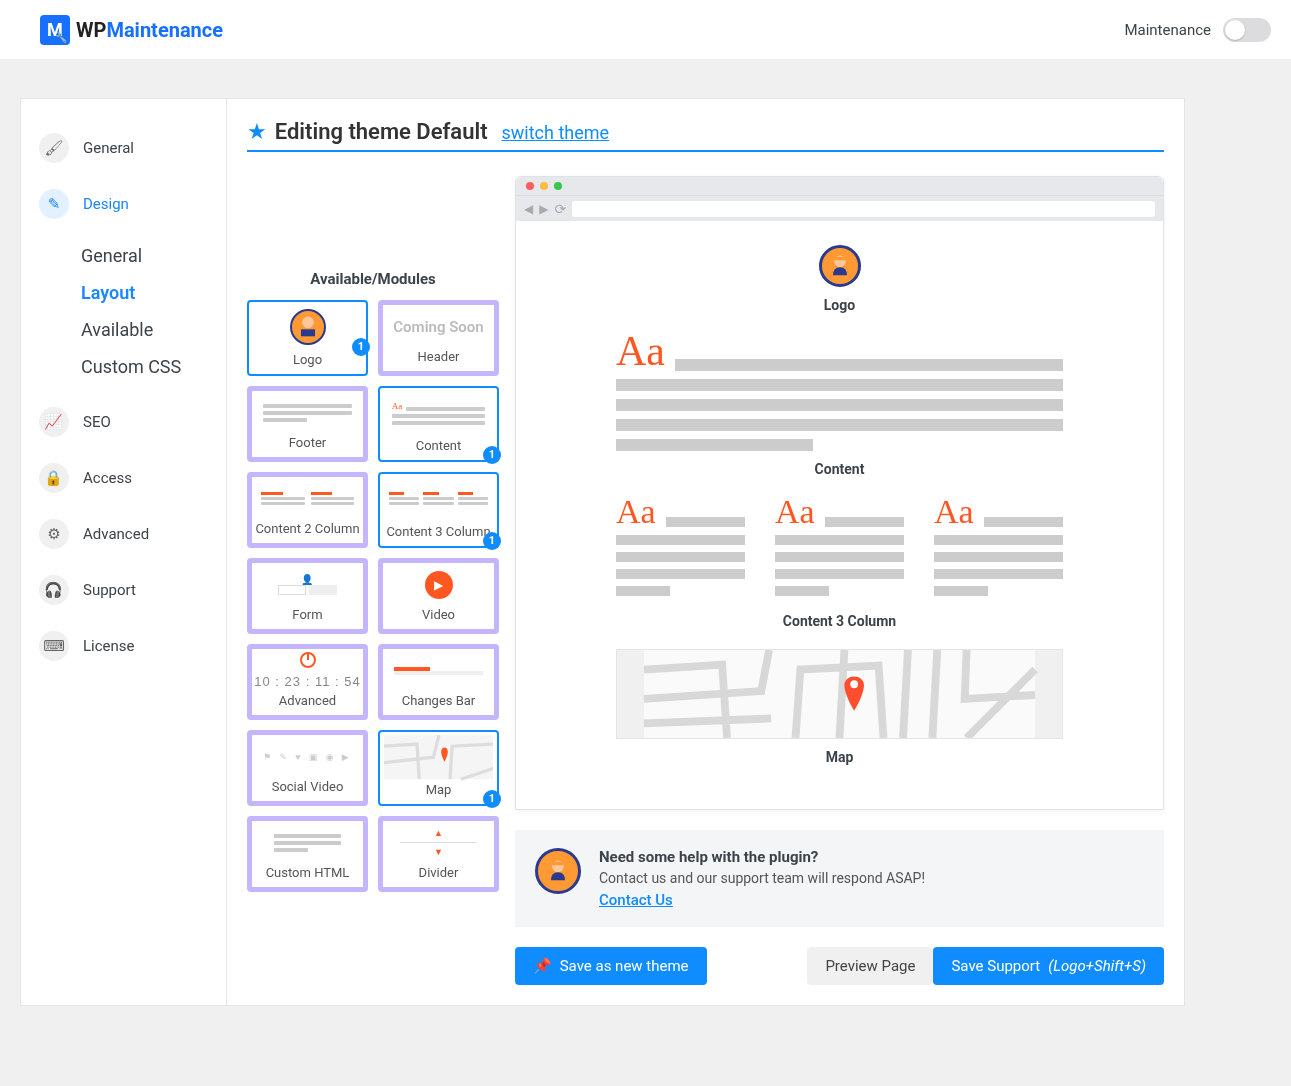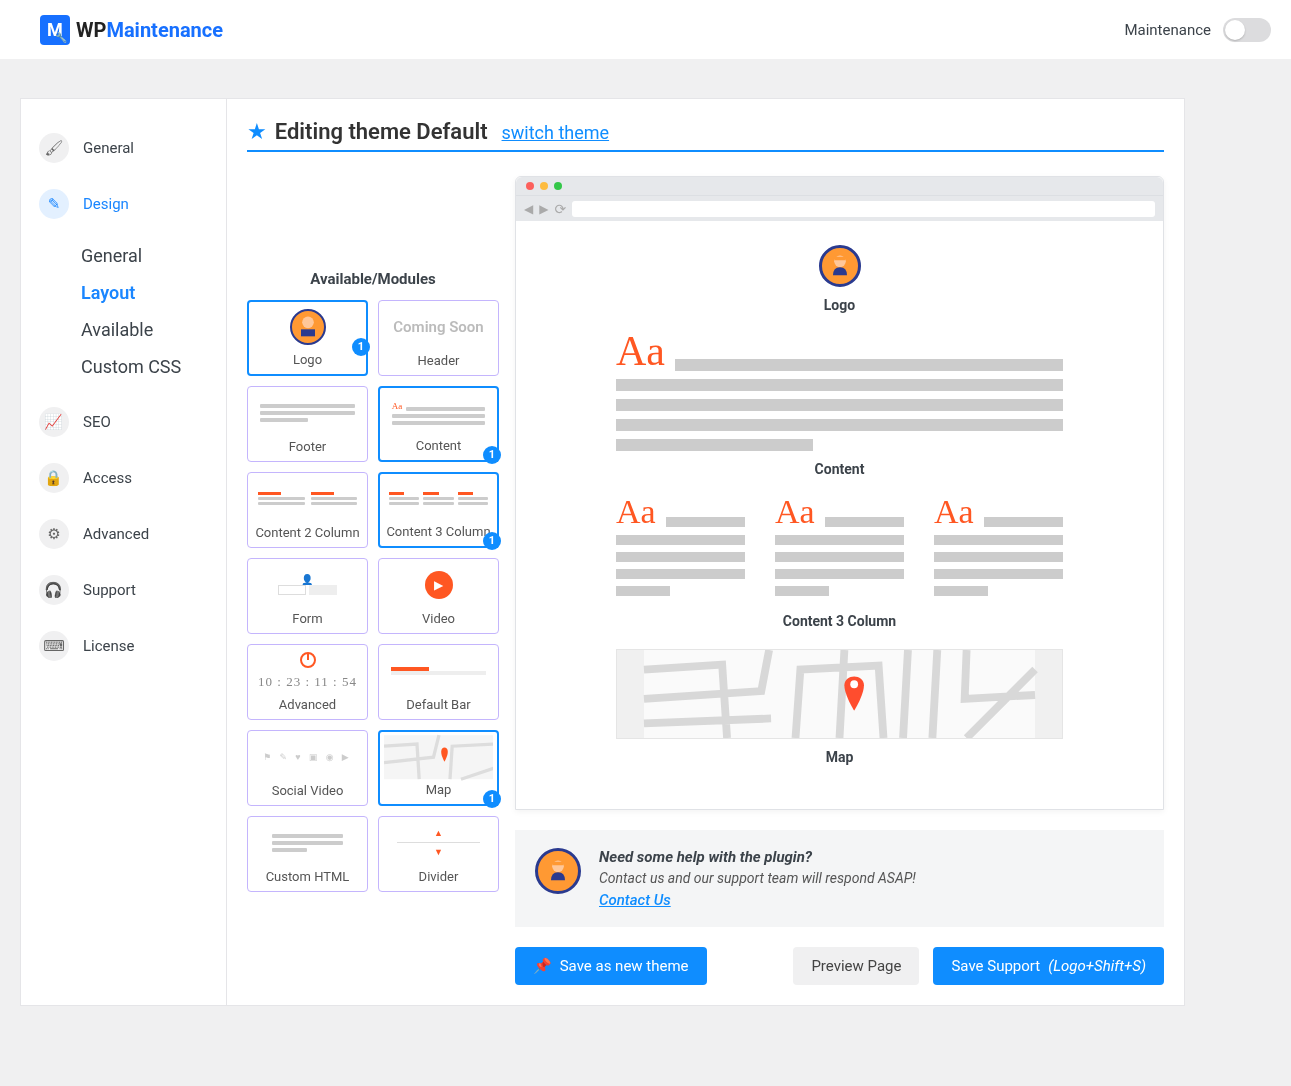--- a/index.html
+++ b/index.html
@@ -24,32 +24,32 @@
 .sub-item.active { color:#1a86ff; font-weight:600; }
 .main { flex:1; padding:20px; }
 .page-title { display:flex; align-items:baseline; gap:8px; border-bottom:2px solid #0f8dff; padding-bottom:6px; margin-bottom:24px;}
 .page-title .star { color:#0f8dff; font-size:22px; align-self:center;}
 .page-title h2 { font-size:22px; font-weight:600; color:#333;}
 .page-title a { font-size:18px; color:#0f8dff; text-decoration:underline; margin-left:6px;}
 .layout-area { display:flex; gap:16px;align-items:center; }
 .modules-col { width:252px; }
 .modules-col h4 { text-align:center; font-size:15px; font-weight:700; margin-bottom:12px; }
 .mod-grid { display:grid; grid-template-columns:1fr 1fr; gap:10px; }
-.module { border:1px solid #c4b5fd; border-radius:4px; height:76px; display:flex; flex-direction:column; justify-content:flex-end; align-items:center; position:relative; padding-bottom:6px; cursor:grab; background:#fff;}
+.module { border:5px solid #c4b5fd; border-radius:4px; height:76px; display:flex; flex-direction:column; justify-content:flex-end; align-items:center; position:relative; padding-bottom:6px; cursor:grab; background:#fff;}
 .module.selected { border:2px solid #0f8dff; }
 .module .mname { font-size:13px; color:#555; text-align:center; line-height:1.2; padding:0 2px;}
 .module .badge { position:absolute; right:-4px; background:#0f8dff; color:#fff; width:18px; height:18px; border-radius:50%; font-size:11px; display:flex; align-items:center; justify-content:center; font-weight:bold;}
 .module .badge.bottom { bottom:-4px; top:auto;}
 .module .badge.mid { top:36px; }
 .m-preview { flex:1; display:flex; align-items:center; justify-content:center; width:100%; overflow:hidden;}
 .bars { width:80%; display:flex; flex-direction:column; gap:3px;}
 .bar { height:4px; background:#ccc; border-radius:1px;}
 .bar.short { width:50%; }
 .play-c { width:28px; height:28px; background:#ff5722; border-radius:50%; display:flex; align-items:center; justify-content:center; color:#fff; font-size:12px;}
-.countdown-t { font-family:Liberation Serif, serif; font-size:13px; color:#888; letter-spacing:1px;}
+.countdown-t { font-family:Liberation Sans, sans-serif; font-size:13px; color:#888; letter-spacing:1px;}
 .cols3 { width:84%; display:flex; gap:4px;}
 .cols3 .col { flex:1; display:flex; flex-direction:column; gap:2px;}
 .cols3 .h { height:3px; background:#ff5722; width:50%;}
 .cols3 .bar { height:3px;}
 .preview-col { flex:1; }
 .browser { background:#fff; border:1px solid #e0e2e6; border-radius:6px 6px 0 0; box-shadow:0 2px 6px rgba(0,0,0,.05); }
 .b-tabs { height:18px; background:#e6e8eb; border-radius:6px 6px 0 0; display:flex; align-items:center; padding:0 10px; gap:6px;}
 .dot { width:8px; height:8px; border-radius:50%;}
 .b-toolbar { height:26px; background:#e6e8eb; border-top:1px solid #dcdfe3; display:flex; align-items:center; padding:0 8px; gap:6px;}
 .b-url { flex:1; height:16px; background:#fff; border-radius:3px;}
@@ -61,21 +61,21 @@
 .aa { font-family: Georgia, 'Times New Roman', serif; color:#ff5722; font-size:34px; font-weight:500; line-height:0.9; display:inline;}
 .aa.big { font-size:42px; }
 .grey-lines .gb { height:12px; background:#ccc; margin-bottom:8px;}
 .grey-lines .gb.half { width:44%; }
 .three-col { display:flex; gap:30px; margin:0 60px 6px 60px;}
 .three-col .tc { flex:1; text-align:left;}
 .three-col .tc .gb { height:10px; background:#ccc; margin-bottom:7px;}
 .three-col .tc .gb.short { width:42%;}
 .map-block { margin:10px 60px 0 60px; height:90px; background:#f0f0f0; position:relative; border:1px solid #e5e5e5;}
 .map-block svg { width:100%; height:100%;}
-.help-box { background:#f4f5f6; padding:18px 20px; margin-top:20px; display:flex; gap:18px; align-items:flex-start;font-style:italic;}
+.help-box { background:#f4f5f6; padding:18px 20px; margin-top:20px; display:flex; gap:18px; align-items:flex-start;}
 .help-box .title { font-weight:700; font-size:15px; margin-bottom:4px;}
 .help-box p { font-size:14px; color:#555; margin-bottom:4px;}
 .help-box a { color:#0f8dff; text-decoration:underline; font-size:15px; font-weight:500;}
 .btn-bar { display:flex; justify-content:space-between; align-items:center; margin-top:20px;}
 .btn { padding:10px 18px; border-radius:4px; font-size:15px; border:none; cursor:pointer; display:flex; align-items:center; gap:8px;}
 .btn-primary { background:#0f8dff; color:#fff; }
 .btn-secondary { background:#f0f0f1; color:#444; }
 .btn-primary .shortcut { font-style:italic; }
 .map-mini { width:94%; height:40px; }
 .map-mini svg { width:100%; height:100%; }
@@ -273,21 +273,21 @@
             <div class="mname">Advanced</div>
           </div>
 
           <div class="module">
             <div class="m-preview">
                 <div class="prog-mini">
                   <div class="pbar"></div>
                   <div class="pbg"></div>
                 </div>
               </div>
-            <div class="mname">Default Bar</div>
+            <div class="mname">Changes Bar</div>
           </div>
 
           <div class="module">
             <div class="m-preview">
                 <div style="color:#ccc;font-size:9px;letter-spacing:3px;">⚑ ✎ ♥ ▣ ◉ ▶</div>
               </div>
             <div class="mname">Social Video</div>
           </div>
 
           <div class="module selected">
@@ -421,21 +421,21 @@
             <p>Contact us and our support team will respond ASAP!</p>
             <a href="#">Contact Us</a>
           </div>
         </div>
 
         <div class="btn-bar">
           <button class="btn btn-primary">
             <span>📌</span>
             <span>Save as new theme</span>
           </button>
-          <div style="display:flex;gap:14px;">
+          <div style="display:flex;">
             <button class="btn btn-secondary">
               <span>Preview Page</span>
             </button>
             <button class="btn btn-primary">
               <span>Save Support</span>
               <span class="shortcut">(Logo+Shift+S)</span>
             </button>
           </div>
         </div>
       </div>

